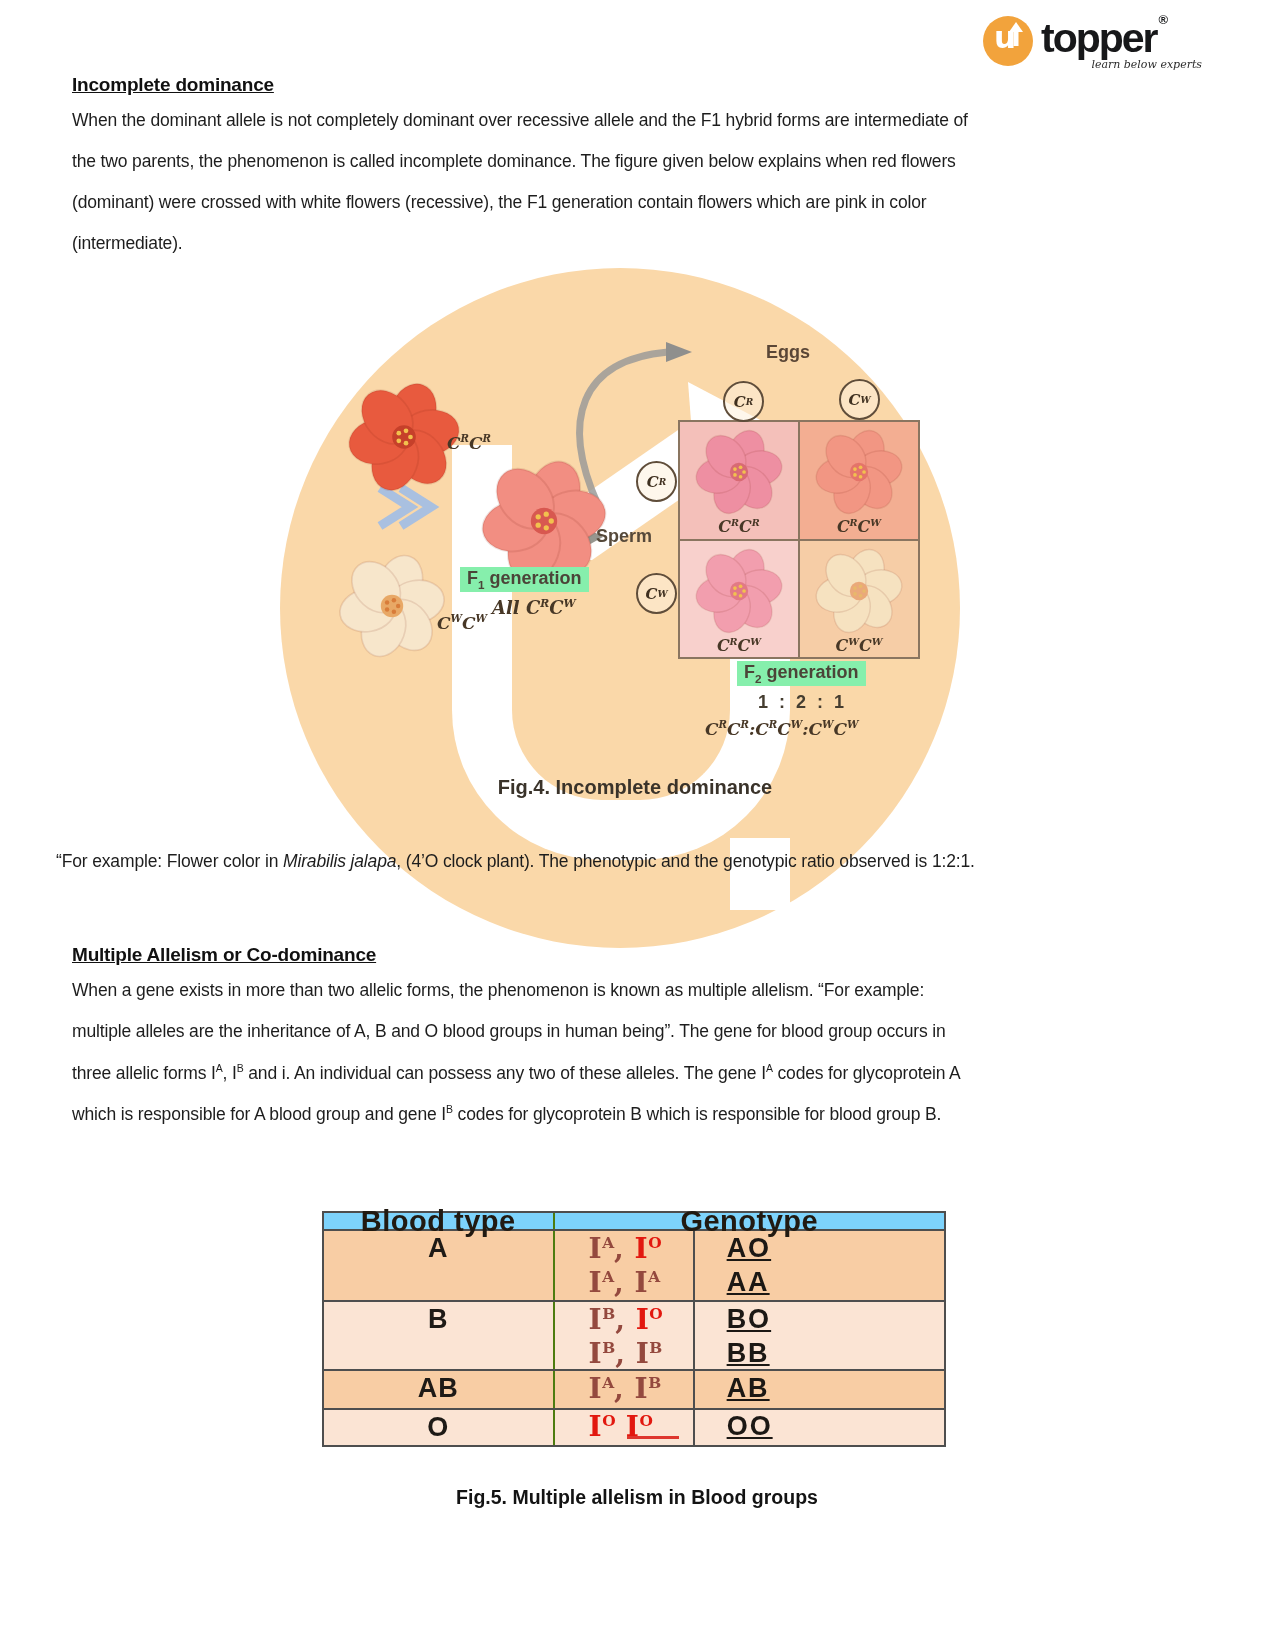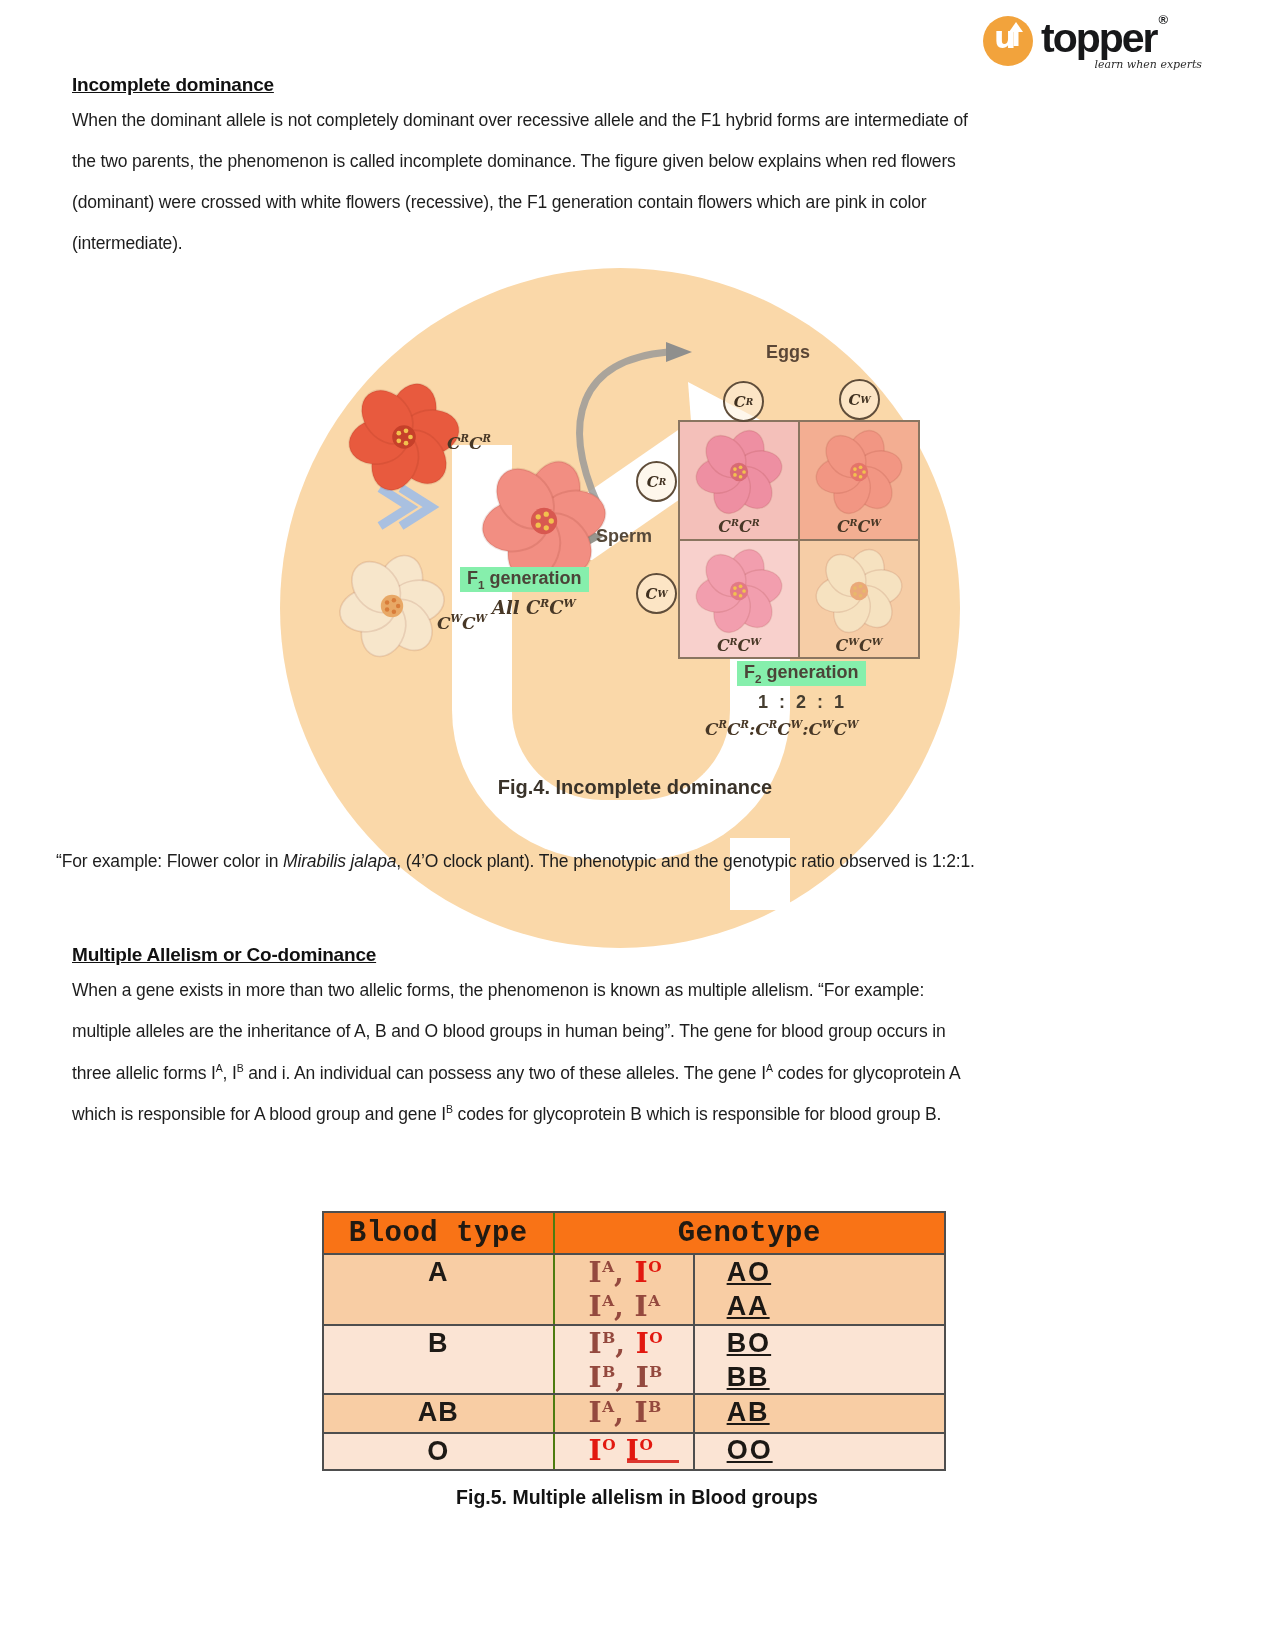--- a/index.html
+++ b/index.html
@@ -72,21 +72,21 @@
 
   <div id="logo" class="abs">
     <div class="logo-mark">
       <span class="logo-u">u</span>
       <svg class="logo-arrow" width="18" height="26" viewBox="0 0 18 26">
         <path d="M7 24 L7 8" stroke="#fff" stroke-width="5" fill="none"></path>
         <polygon points="7,0 0,10 14,10" fill="#fff"></polygon>
       </svg>
     </div>
     <div class="logo-text"><span>topper</span><span class="logo-reg">®</span></div>
-    <div class="logo-tagline">learn when experts</div>
+    <div class="logo-tagline">learn below experts</div>
   </div>
 
   <div class="abs doc-heading" style="left:72px;top:74px;">Incomplete dominance</div>
   <div class="abs" style="left:72px;top:110px;">
       <div class="t-line">When the dominant allele is not completely dominant over recessive allele and the F1 hybrid forms are intermediate of</div>
       <div class="t-line">the two parents, the phenomenon is called incomplete dominance. The figure given below explains when red flowers</div>
       <div class="t-line">(dominant) were crossed with white flowers (recessive), the F1 generation contain flowers which are pink in color</div>
       <div class="t-line">(intermediate).</div>
     </div>
 
@@ -244,21 +244,21 @@
 
   <div class="abs doc-heading" style="left:72px;top:944px;">Multiple Allelism or Co-dominance</div>
   <div class="abs" style="left:72px;top:980px;">
       <div class="t-line">When a gene exists in more than two allelic forms, the phenomenon is known as multiple allelism.  “For example:</div>
       <div class="t-line">multiple alleles are the inheritance of A, B and O blood groups in human being”.  The gene for blood group occurs in</div>
       <div class="t-line">three allelic forms I<sup>A</sup>, I<sup>B</sup> and i.  An individual can possess any two of these alleles.  The gene I<sup>A</sup> codes for glycoprotein A</div>
       <div class="t-line">which is responsible for A blood group and gene I<sup>B</sup> codes for glycoprotein B which is responsible for blood group B.</div>
     </div>
 
   <div id="blood-table" class="abs">
-      <div class="tr" style="background: #f97316; height: 40px; font-family: Liberation Mono, monospace;">
+      <div class="tr" style="background: #7dd3fc; height: 16px;">
         <div class="td td-bt th cell-line" style="justify-content:center;">Blood type</div>
         <div class="td td-al th cell-line" style="width:394px;justify-content:center;">Genotype</div>
       </div>
       <div class="tr" style="background: rgb(248, 205, 164); height: 69px;">
         <div class="td td-bt" style="line-height: 34px;">A</div>
         <div class="td td-al">
           <div class="cell-line" style="height: 34px;">
             <span class="allele-text"><span style="color:#94493e">I<sup>A</sup></span><span style="color:#94493e">, </span><span style="color:#e2180f">I<sup>O</sup></span></span>
           </div>
           <div class="cell-line" style="height: 34px;">

